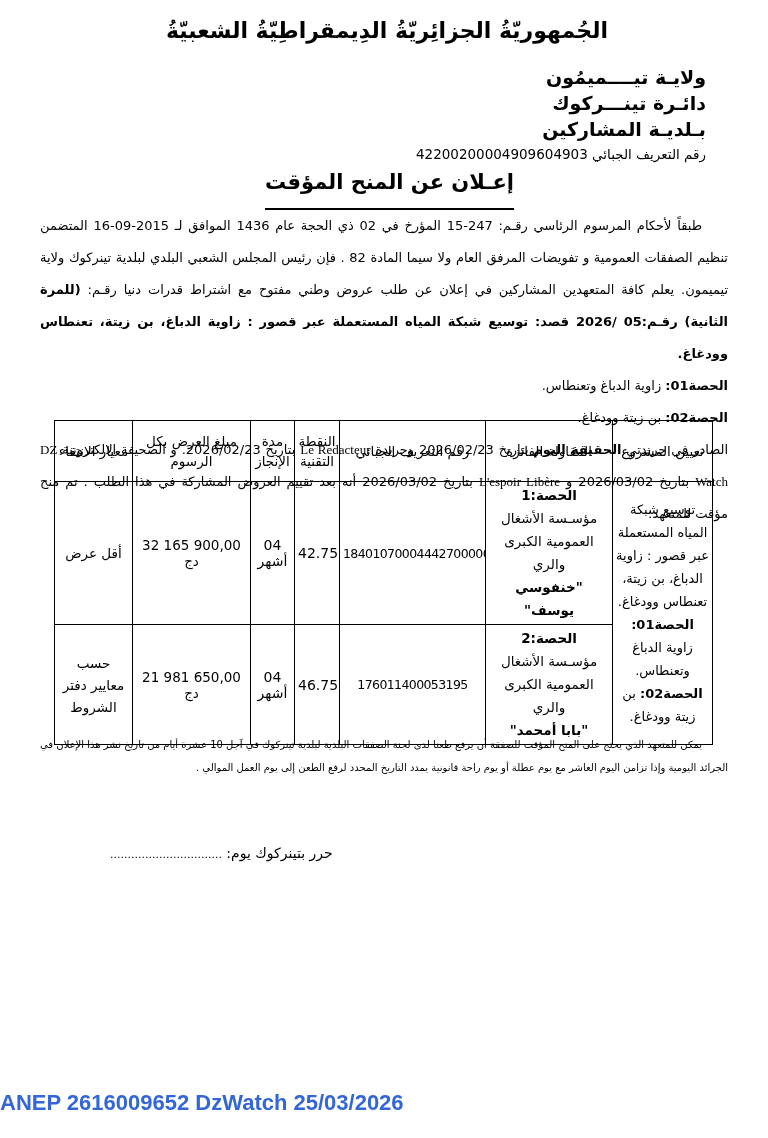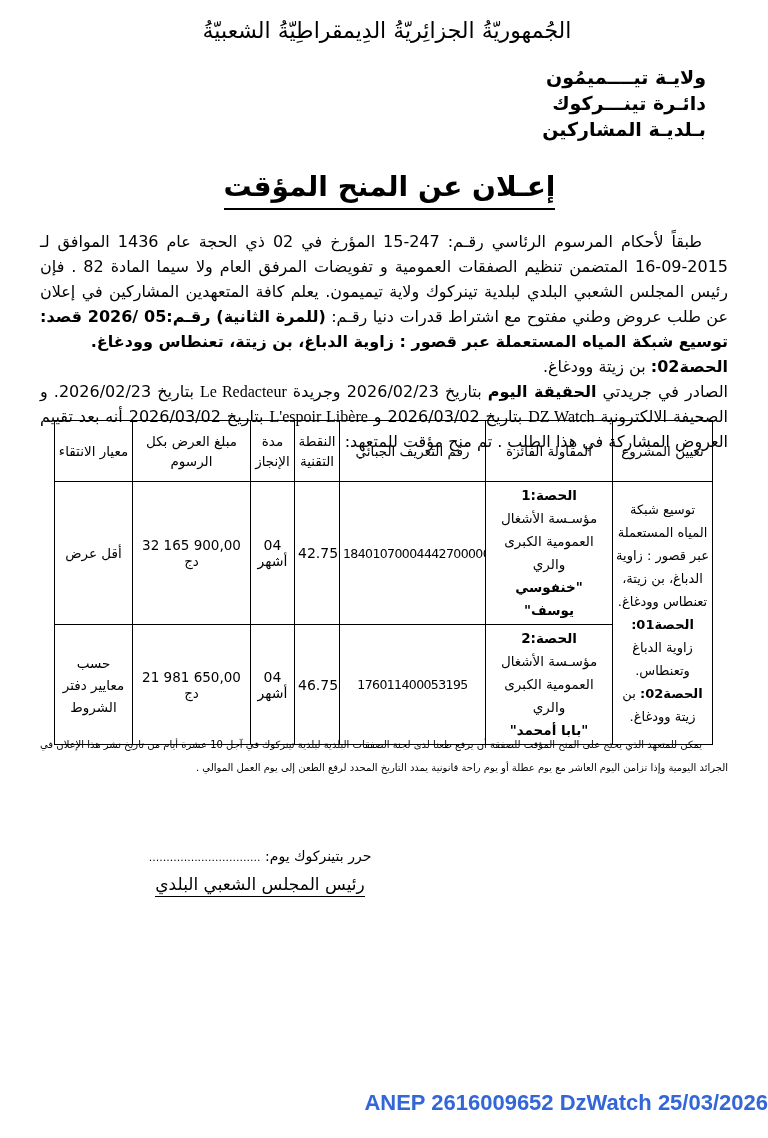--- a/index.html
+++ b/index.html
@@ -8,21 +8,21 @@
     width:768px;height:1138px;
     background:#fff;color:#000;
     font-family:"DejaVu Sans",sans-serif;
     direction:rtl;
     overflow:hidden;
   }
   
   .republic{
     position:absolute;top:18px;left:0;right:0;
     text-align:center;
-    font-size:22px;font-weight:normal;
+    font-size:22px;font-weight:bold;
     letter-spacing:-0.5px;
     margin-left:6px;
   }
   .admin-block{
     position:absolute;top:64px;right:62px;width:300px;
     text-align:right;
   }
   .admin-line{
     font-size:19px;font-weight:bold;line-height:26px;
     letter-spacing:-0.5px;
@@ -31,29 +31,29 @@
     margin-top:3px;
     font-size:13.5px;line-height:18px;
     white-space:nowrap;
   }
   
   .title-wrap{
     position:absolute;top:170px;left:0;right:0;text-align:center;
   }
   .title{
     display:inline-block;
-    font-size:28px;font-weight:bold;
+    font-size:21px;font-weight:bold;
     border-bottom:2px solid #000;
-    padding-bottom:5px;
+    padding-bottom:14px;
     margin-left:11px;
   }
   
   .intro{
-    position:absolute;top:229px;right:40px;left:40px;
-    font-size:16px;line-height:25px;
+    position:absolute;top:210px;right:40px;left:40px;
+    font-size:13px;line-height:32px;
     text-align:justify;
   }
   .intro p{margin:0;}
   .indent{text-indent:26px;}
   .b{font-weight:bold;}
   .latin{font-family:"Liberation Serif",serif;}
   
   .awards{
     position:absolute;top:420px;right:55px;
     width:658px;
@@ -79,56 +79,58 @@
   .outro{
     position:absolute;top:733px;right:40px;left:40px;
     font-size:10px;line-height:23px;
     text-align:justify;
   }
   .outro p{margin:0 0 4px 0;}
   
   .signature{
     position:absolute;top:846px;left:110px;width:300px;
   }
-  .sig-date{font-size:14px;text-align:center;line-height:20px;}
+  .sig-date{font-size:14px;text-align:left;line-height:15px;}
   .sig-dots{font-size:11px;letter-spacing:1px;}
   .sig-role-wrap{text-align:center;margin-top:6px;}
   .sig-role{
     display:inline-block;
     font-size:17px;
     border-bottom:1px solid #000;
     padding-bottom:2px;
   }
   
   .footer{
     position:absolute;top:1090px;left:0;right:0;
-    direction:ltr;text-align:right;
+    direction:ltr;text-align:left;
     font-family:"Liberation Sans",sans-serif;
     font-size:22px;font-weight:bold;
   }
 </style>
 </head>
 <body>
 
 <div class="page">
 
   <div class="republic">الجُمهوريّةُ الجزائِريّةُ الدِيمقراطِيّةُ الشعبيّةُ</div>
 
   <div class="admin-block">
     <div class="admin-line">ولايـة تيــــميمُون</div>
     <div class="admin-line">دائـرة تينـــركوك</div>
     <div class="admin-line">بـلديـة المشاركين</div>
+    <div class="tax-line"><span>رقم التعريف الجبائي</span> <span dir="ltr">42200200004909604903</span></div>
   </div>
 
   <div class="title-wrap">
     <span class="title">إعـلان عن المنح المؤقت</span>
   </div>
 
   <div class="intro">
     <p class="indent"><span>طبقاً لأحكام المرسوم الرئاسي رقـم: 247-15 المؤرخ في 02 ذي الحجة عام 1436 الموافق لـ 2015-09-16 المتضمن تنظيم الصفقات العمومية و تفويضات المرفق العام ولا سيما المادة 82 . فإن رئيس المجلس الشعبي البلدي لبلدية تينركوك ولاية تيميمون. يعلم كافة المتعهدين المشاركين في إعلان عن طلب عروض وطني مفتوح مع اشتراط قدرات دنيا رقـم: </span><span class="b">(للمرة الثانية) رقـم:</span><span class="b" dir="ltr">2026/ 05</span><span class="b"> قصد: توسيع شبكة المياه المستعملة عبر قصور : زاوية الدباغ، بن زيتة، تعنطاس وودغاغ.</span></p>
+    <p><span class="b">الحصة01:</span><span> زاوية الدباغ وتعنطاس.</span></p>
     <p><span class="b">الحصة02:</span><span> بن زيتة وودغاغ.</span></p>
     <p><span>الصادر في جريدتي  </span><span class="b">الحقيقة اليوم</span><span> بتاريخ 2026/02/23 وجريدة </span><span class="latin" dir="ltr">Le Redacteur</span><span> بتاريخ 2026/02/23. و الصحيفة الالكترونية </span><span class="latin" dir="ltr">DZ Watch</span><span> بتاريخ 2026/03/02 و </span><span class="latin" dir="ltr">L'espoir Libère</span><span> بتاريخ 2026/03/02 أنه بعد تقييم العروض المشاركة في هذا الطلب . تم منح مؤقت للمتعهد:</span></p>
   </div>
 
   <table class="awards" dir="rtl">
     <colgroup>
       <col style="width:100px">
         <col style="width:127px">
         <col style="width:146px">
         <col style="width:45px">
@@ -179,20 +181,17 @@
       </tr>
     </tbody>
   </table>
 
   <div class="outro">
     <p class="indent">يمكن للمتعهد الذي يحتج على المنح المؤقت للصفقة  أن يرفع طعنا لدى لجنة الصفقات البلدية لبلدية تينركوك في آجل 10 عشرة أيام من تاريخ نشر هذا الإعلان في الجرائد اليومية وإذا تزامن اليوم العاشر مع يوم عطلة أو يوم راحة قانونية يمدد التاريخ المحدد لرفع الطعن إلى يوم العمل الموالي .</p>
   </div>
 
   <div class="signature">
     <div class="sig-date"><span>حرر بتينركوك  يوم:  </span><span class="sig-dots">................................</span></div>
-    <div class="sig-role-wrap">
-      <span class="sig-role">رئيس المجلس الشعبي البلدي</span>
-    </div>
   </div>
 
   <div class="footer" style="color: rgb(51, 102, 214);">ANEP 2616009652 DzWatch 25/03/2026</div>
 
 </div>
 
 </body></html>

